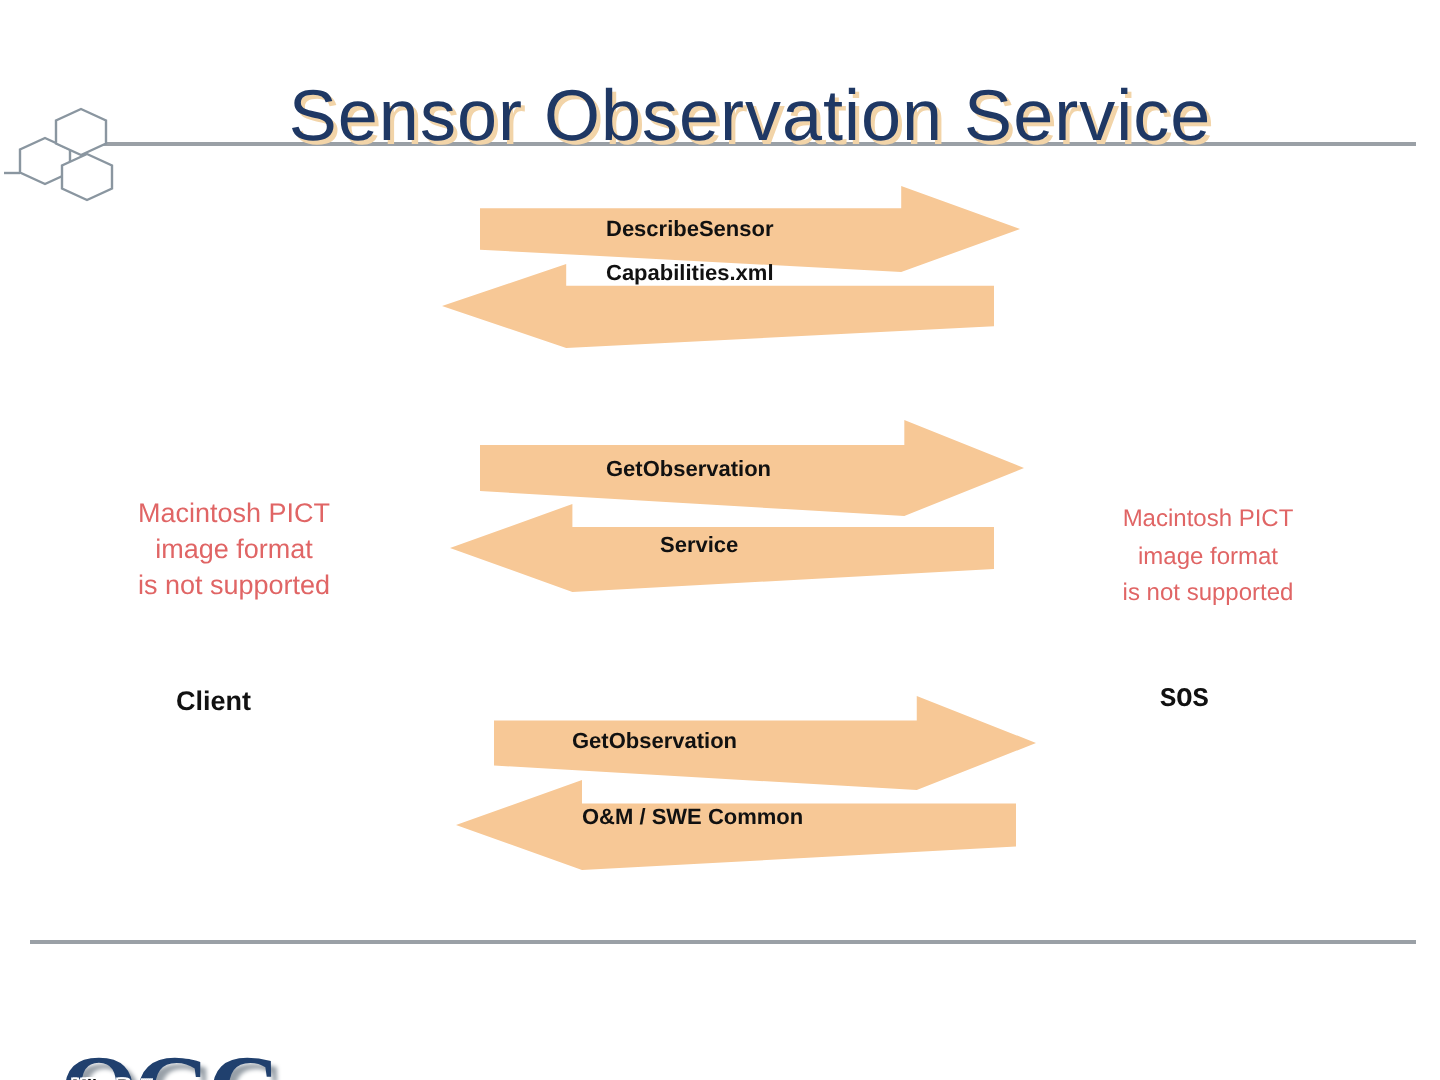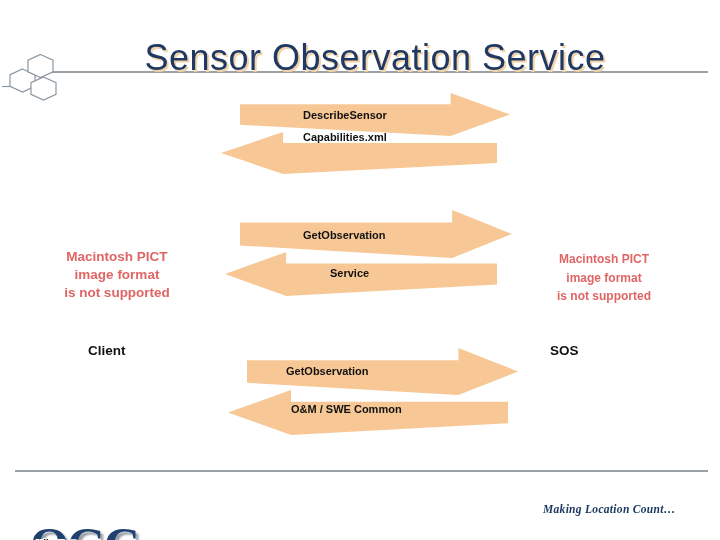--- a/index.html
+++ b/index.html
@@ -37,30 +37,30 @@
   #a6{left:228px;top:390px;width:280px;height:45px}
 
   
   .msg { position:absolute; font-weight:bold; font-size:11px; color:#111; white-space:nowrap; }
   #m1{left:303px;top:109px} #m2{left:303px;top:131px}
   #m3{left:303px;top:229px} #m4{left:330px;top:267px}
   #m5{left:286px;top:365px} #m6{left:291px;top:403px}
 
   
   .pict {
-    position:absolute; width:172px; text-align:center; font-weight:bold;
+    position:absolute; width:172px; text-align:center; font-weight:normal;
     color:var(--pict-warning,#e06565);
   }
   .pict.left  { left:31px;  top:248px; font-size:13.5px; line-height:18px; }
   .pict.right { left:518px; top:250px; font-size:12px;   line-height:18.5px; }
 
   
   .actor { position:absolute; font-weight:bold; font-size:13.5px; color:#111; }
   .actor.client { left:88px;  top:343px; }
-  .actor.sos    { left:550px; top:343px; }
+  .actor.sos    { left:580px; top:343px;font-family:Liberation Mono, monospace; }
 
   
   .ogc-logo {
     position:absolute; left:30px; top:484px; line-height:1;
     font-family:"Liberation Serif", serif; font-weight:bold; font-size:50px;
     letter-spacing:-2px; color:var(--logo,#20406e);
     text-shadow:3px 3px 2px #98a0a8;
     margin-top:36px;
   }
   .author {
@@ -116,15 +116,14 @@
     <div>is not supported</div>
   </div>
 
   <span class="actor client">Client</span>
   <span class="actor sos">SOS</span>
 
   <div class="rule rule-bottom"></div>
 
   <div class="ogc-logo">OGC</div>
   <span class="author">Mike Botts</span>
-  <span class="tagline">Making Location Count…</span>
 
 </div>
 
 </body></html>

